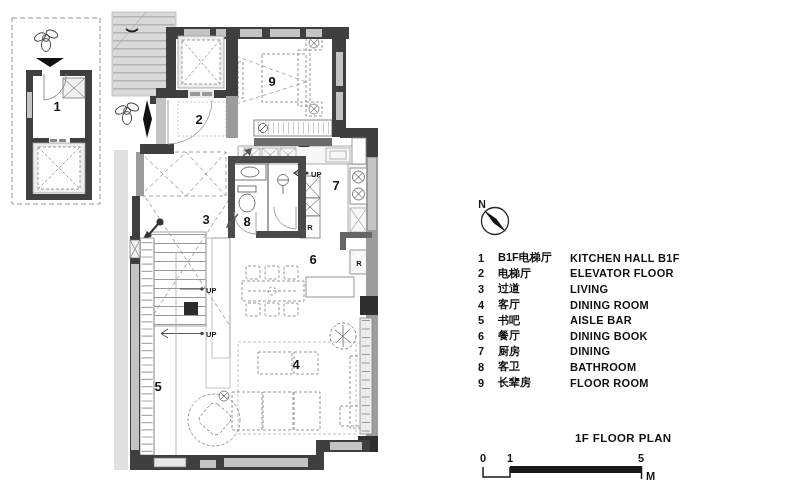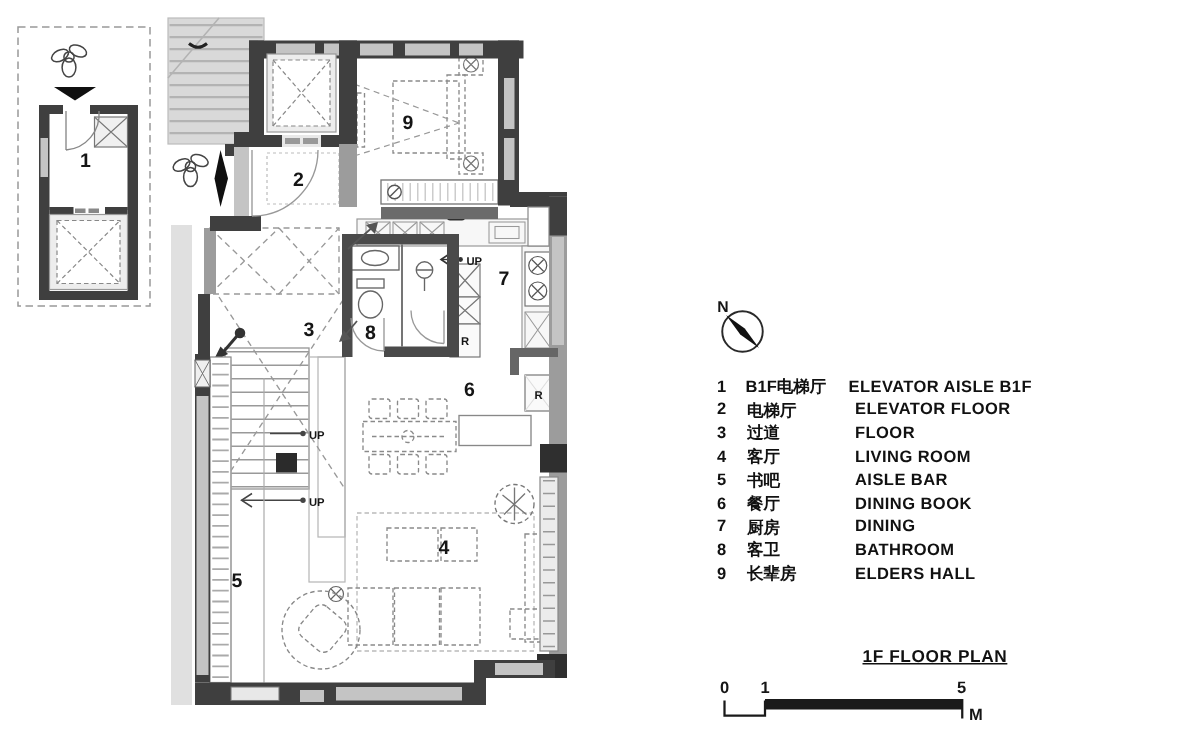--- a/index.html
+++ b/index.html
@@ -5,21 +5,21 @@
   html,body{margin:0;padding:0;background:#fff;}
   .page{position:relative;width:800px;height:496px;background:#ffffff;overflow:hidden;
         font-family:"Liberation Sans","DejaVu Sans",sans-serif;}
   svg{position:absolute;left:0;top:0;}
   svg text{font-family:"Liberation Sans","DejaVu Sans",sans-serif;font-weight:700;fill:#151515;}
   .t13{font-size:13px;} .t8{font-size:7.5px;} .t10{font-size:10.5px;} .t11{font-size:11px;}
   .legend{position:absolute;left:478px;top:250px;width:210px;}
   .lrow{display:flex;height:15.6px;align-items:center;font-size:11px;font-weight:700;color:#111;}
   .lno{width:20px;} .lzh{width:72px;} .len{flex:1;letter-spacing:0.3px;white-space:nowrap;}
   .plan-title{position:absolute;left:575px;top:432px;font-size:11.5px;font-weight:700;
-              letter-spacing:0.4px;color:#111;white-space:nowrap;text-decoration:underline;}
+              letter-spacing:0.4px;color:#111;white-space:nowrap;}
 </style>
 </head>
 <body>
 
 <div class="page">
 
 <svg width="800" height="496" viewBox="0 0 800 496">
 
   <g>
     <rect x="12" y="18" width="88" height="186" fill="none" stroke="#999" stroke-width="1" stroke-dasharray="5,3"></rect>
@@ -332,36 +332,36 @@
     <text x="510" y="462" text-anchor="middle" class="t11">1</text>
     <text x="641" y="462" text-anchor="middle" class="t11">5</text>
     <text x="646" y="480" class="t11">M</text>
   </g>
 </svg>
 
   <div class="legend">
     <div class="lrow">
         <span class="lno">1</span>
         <span class="lzh">B1F电梯厅</span>
-        <span class="len">ELEVATOR AISLE B1F</span>
+        <span class="len">KITCHEN HALL B1F</span>
       </div>
     <div class="lrow">
         <span class="lno">2</span>
         <span class="lzh">电梯厅</span>
         <span class="len">ELEVATOR FLOOR</span>
       </div>
     <div class="lrow">
         <span class="lno">3</span>
         <span class="lzh">过道</span>
-        <span class="len">FLOOR</span>
+        <span class="len">LIVING</span>
       </div>
     <div class="lrow">
         <span class="lno">4</span>
         <span class="lzh">客厅</span>
-        <span class="len">LIVING ROOM</span>
+        <span class="len">DINING ROOM</span>
       </div>
     <div class="lrow">
         <span class="lno">5</span>
         <span class="lzh">书吧</span>
         <span class="len">AISLE BAR</span>
       </div>
     <div class="lrow">
         <span class="lno">6</span>
         <span class="lzh">餐厅</span>
         <span class="len">DINING BOOK</span>
@@ -372,18 +372,18 @@
         <span class="len">DINING</span>
       </div>
     <div class="lrow">
         <span class="lno">8</span>
         <span class="lzh">客卫</span>
         <span class="len">BATHROOM</span>
       </div>
     <div class="lrow">
         <span class="lno">9</span>
         <span class="lzh">长辈房</span>
-        <span class="len">ELDERS HALL</span>
+        <span class="len">FLOOR ROOM</span>
       </div>
   </div>
 
   <div class="plan-title">1F FLOOR PLAN</div>
 </div>
 
 </body></html>

